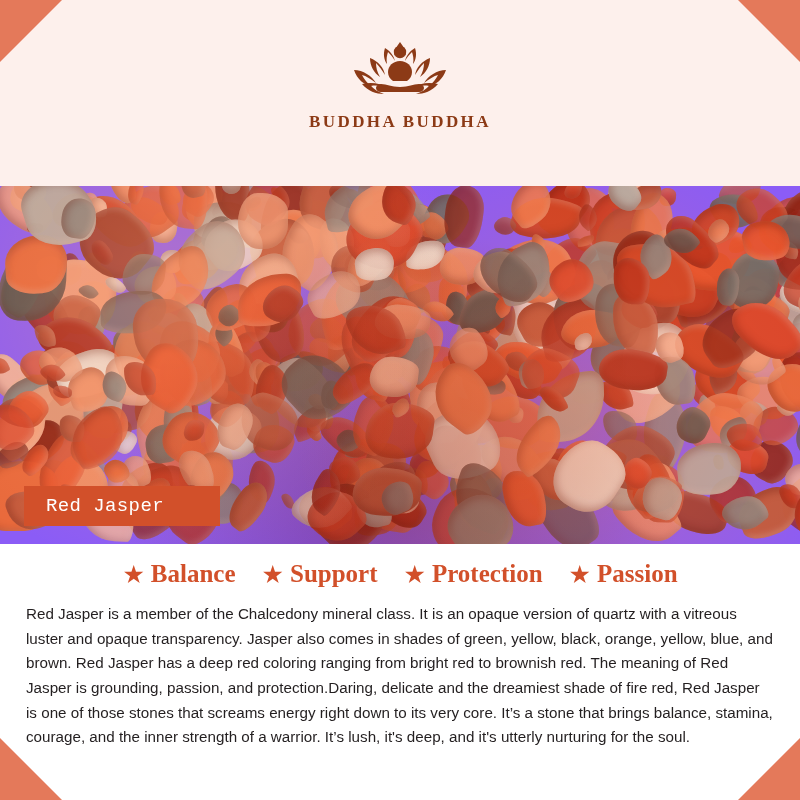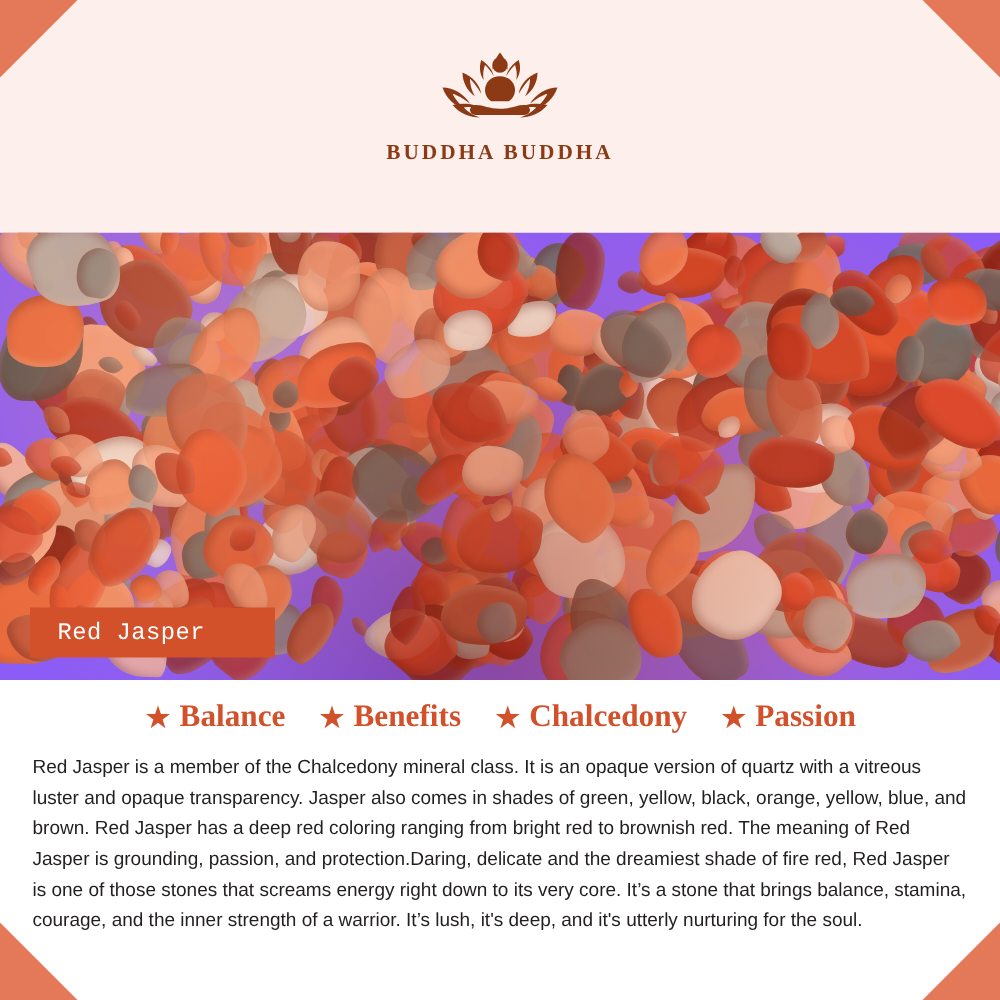--- a/index.html
+++ b/index.html
@@ -758,25 +758,25 @@
     </div>
   </div>
 
   <div class="benefits">
     <div class="benefit">
       <span class="star">★</span>
       <span class="btxt">Balance</span>
     </div>
     <div class="benefit">
       <span class="star">★</span>
-      <span class="btxt">Benefits</span>
+      <span class="btxt">Support</span>
     </div>
     <div class="benefit">
       <span class="star">★</span>
-      <span class="btxt">Chalcedony</span>
+      <span class="btxt">Protection</span>
     </div>
     <div class="benefit">
       <span class="star">★</span>
       <span class="btxt">Passion</span>
     </div>
   </div>
 
   <div class="copy">
     <p>Red Jasper is a member of the Chalcedony mineral class. It is an opaque version of quartz with a vitreous luster and opaque transparency. Jasper also comes in shades of green, yellow, black, orange, yellow, blue, and brown. Red Jasper has a deep red coloring ranging from bright red to brownish red. The meaning of Red Jasper is grounding, passion, and protection.Daring, delicate and the dreamiest shade of fire red, Red Jasper is one of those stones that screams energy right down to its very core.  It’s a stone that brings balance, stamina, courage, and the inner strength of a warrior. It’s lush, it's deep, and it's utterly nurturing for the soul.</p>
   </div>

